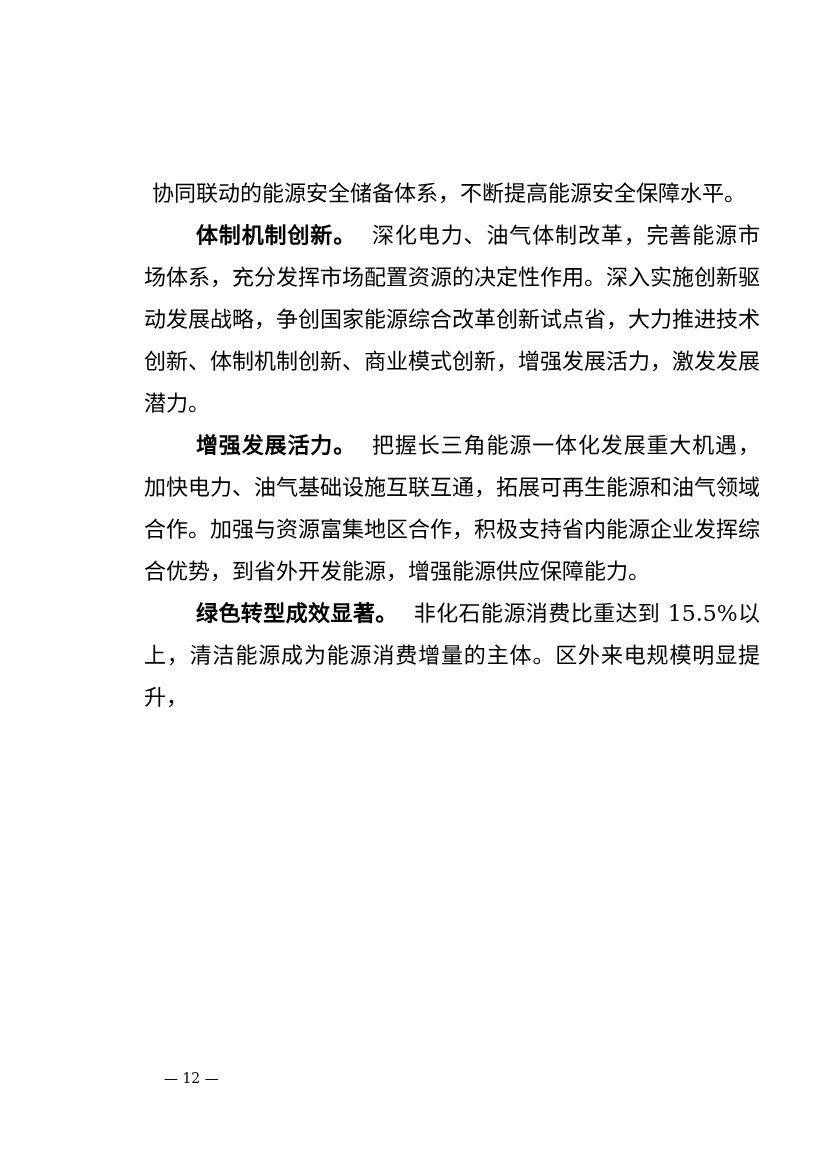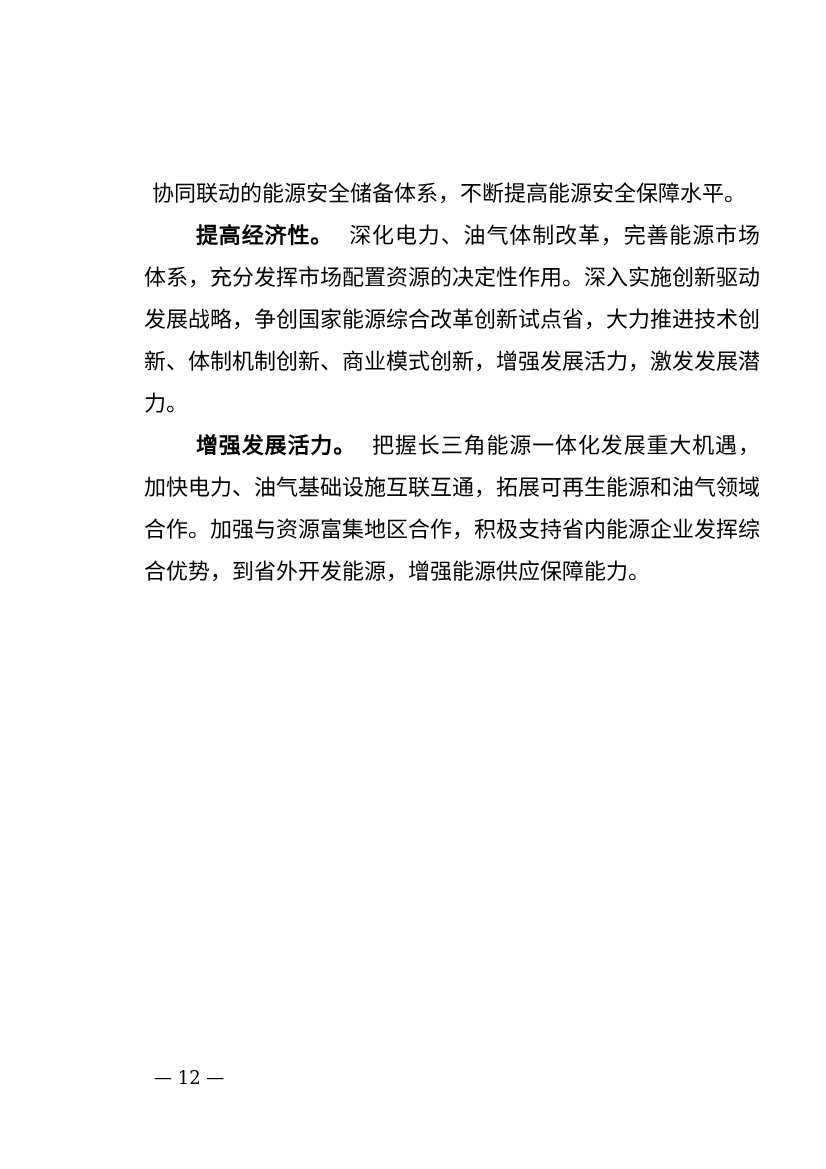--- a/index.html
+++ b/index.html
@@ -40,40 +40,41 @@
     font-family: "DejaVu Sans", "Liberation Sans", sans-serif;
   }
   .heading .lead {
     letter-spacing: 1px;
   }
   .body-text {
     font-weight: 400;
   }
   .page-footer {
     position: absolute;
-    left: 114px;
+    left: 124px;
     top: 1031px;
-    font-size: 18px;
+    font-size: 14px;
     line-height: 30px;
     color: #000000;
     white-space: pre;
   }
 </style>
 </head>
 <body>
 
 <div class="page">
   <main class="content">
 
     <p class="para continuation"><span class="body-text">协同联动的能源安全储备体系，不断提高能源安全保障水平。</span></p>
 
 
-    <p class="para"><span class="lead">提高经济性。</span><span class="body-text">深化电力、油气体制改革，完善能源市场体系，充分发挥市场配置资源的决定性作用。深入实施创新驱动发展战略，争创国家能源综合改革创新试点省，大力推进技术创新、体制机制创新、商业模式创新，增强发展活力，激发发展潜力。</span></p>
+    <p class="para"><span class="lead">体制机制创新。</span><span class="body-text">深化电力、油气体制改革，完善能源市场体系，充分发挥市场配置资源的决定性作用。深入实施创新驱动发展战略，争创国家能源综合改革创新试点省，大力推进技术创新、体制机制创新、商业模式创新，增强发展活力，激发发展潜力。</span></p>
 
     <p class="para"><span class="lead">增强发展活力。</span><span class="body-text">把握长三角能源一体化发展重大机遇，加快电力、油气基础设施互联互通，拓展可再生能源和油气领域合作。加强与资源富集地区合作，积极支持省内能源企业发挥综合优势，到省外开发能源，增强能源供应保障能力。</span></p>
 
 
 
+    <p class="para"><span class="lead">绿色转型成效显著。</span><span class="body-text">非化石能源消费比重达到 15.5%以上，清洁能源成为能源消费增量的主体。区外来电规模明显提升，</span></p>
 
   </main>
 
   <footer class="page-footer"><span class="page-number">— 12 —</span></footer>
 </div>
 
 </body></html>

